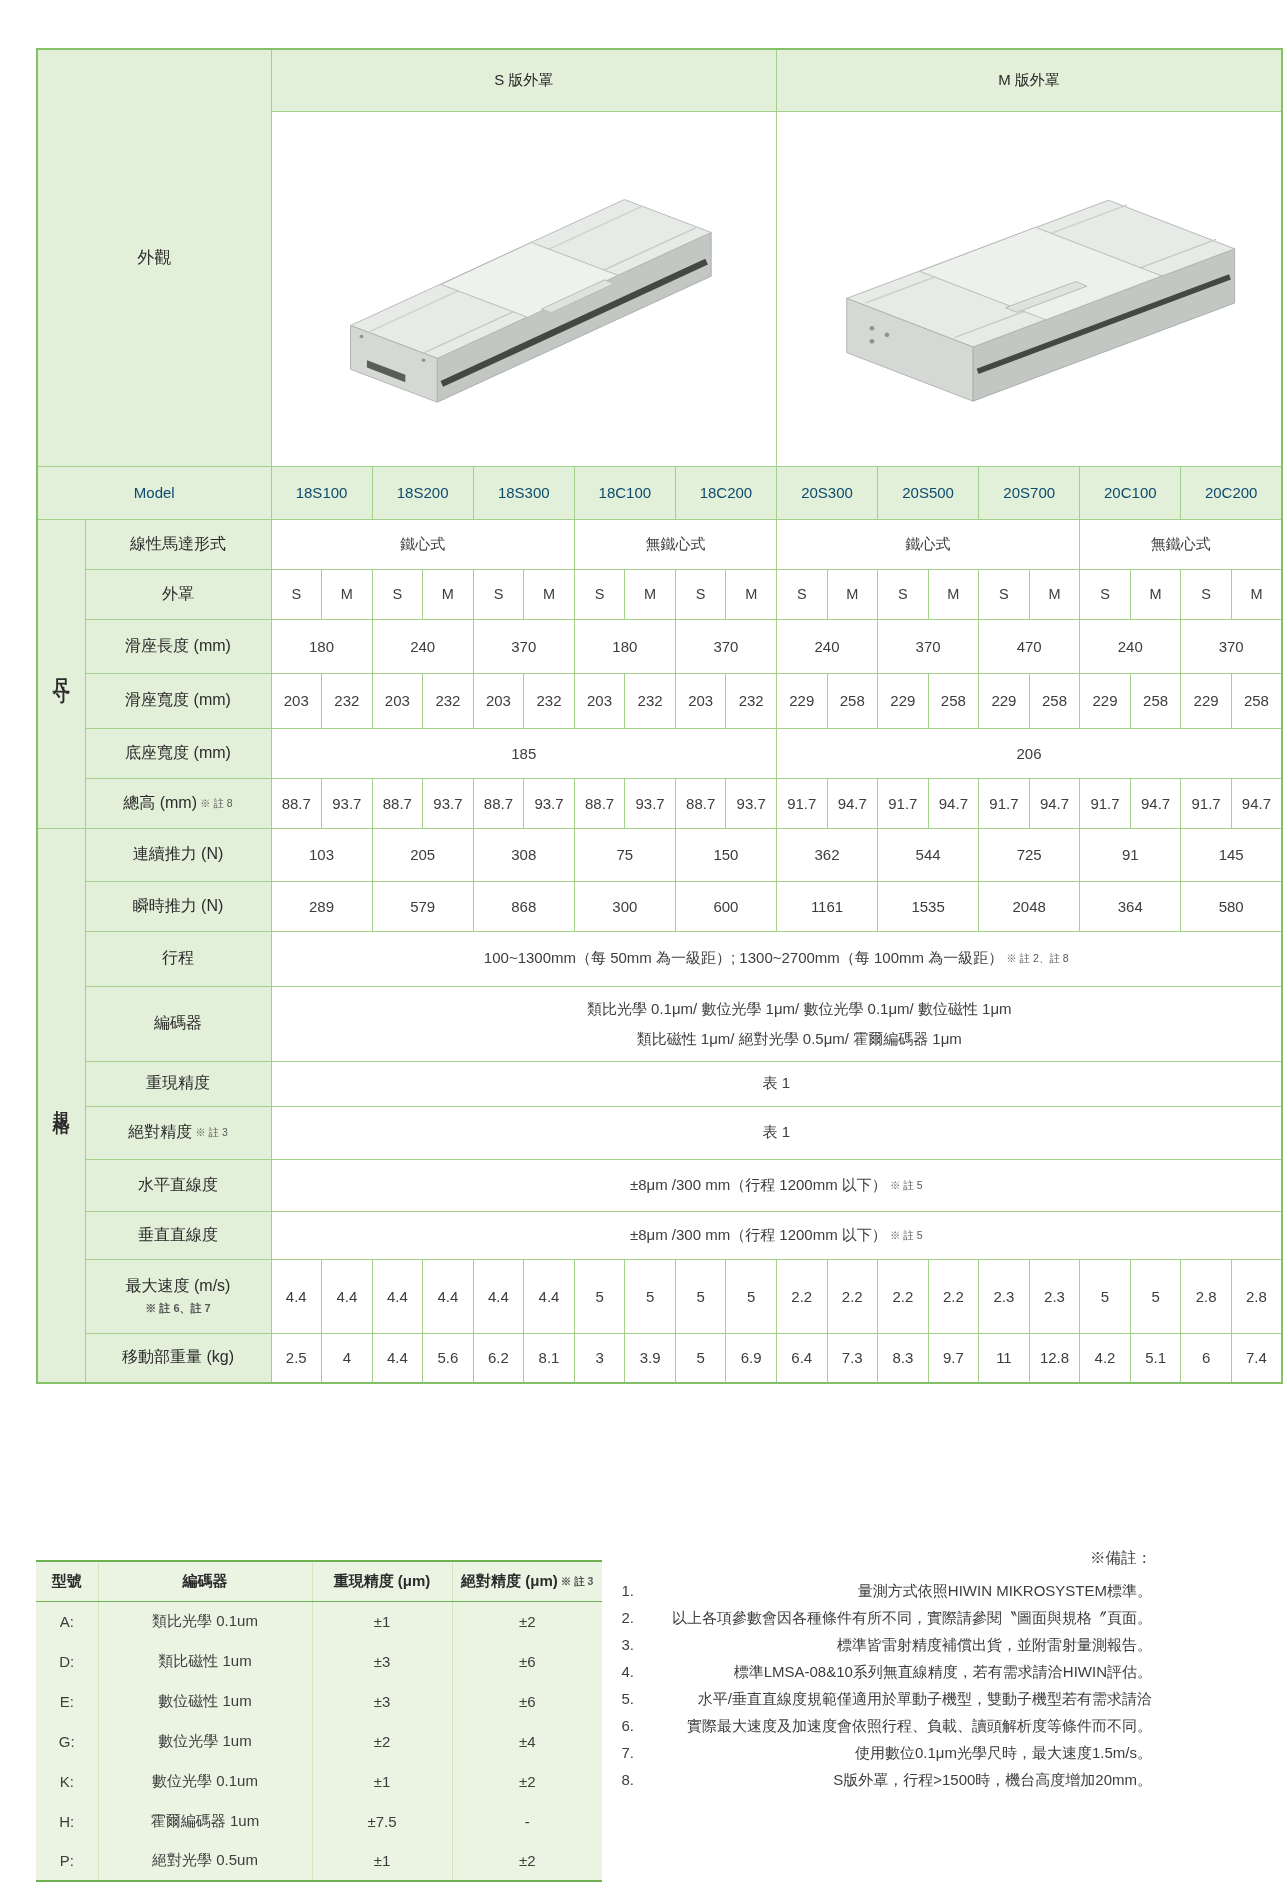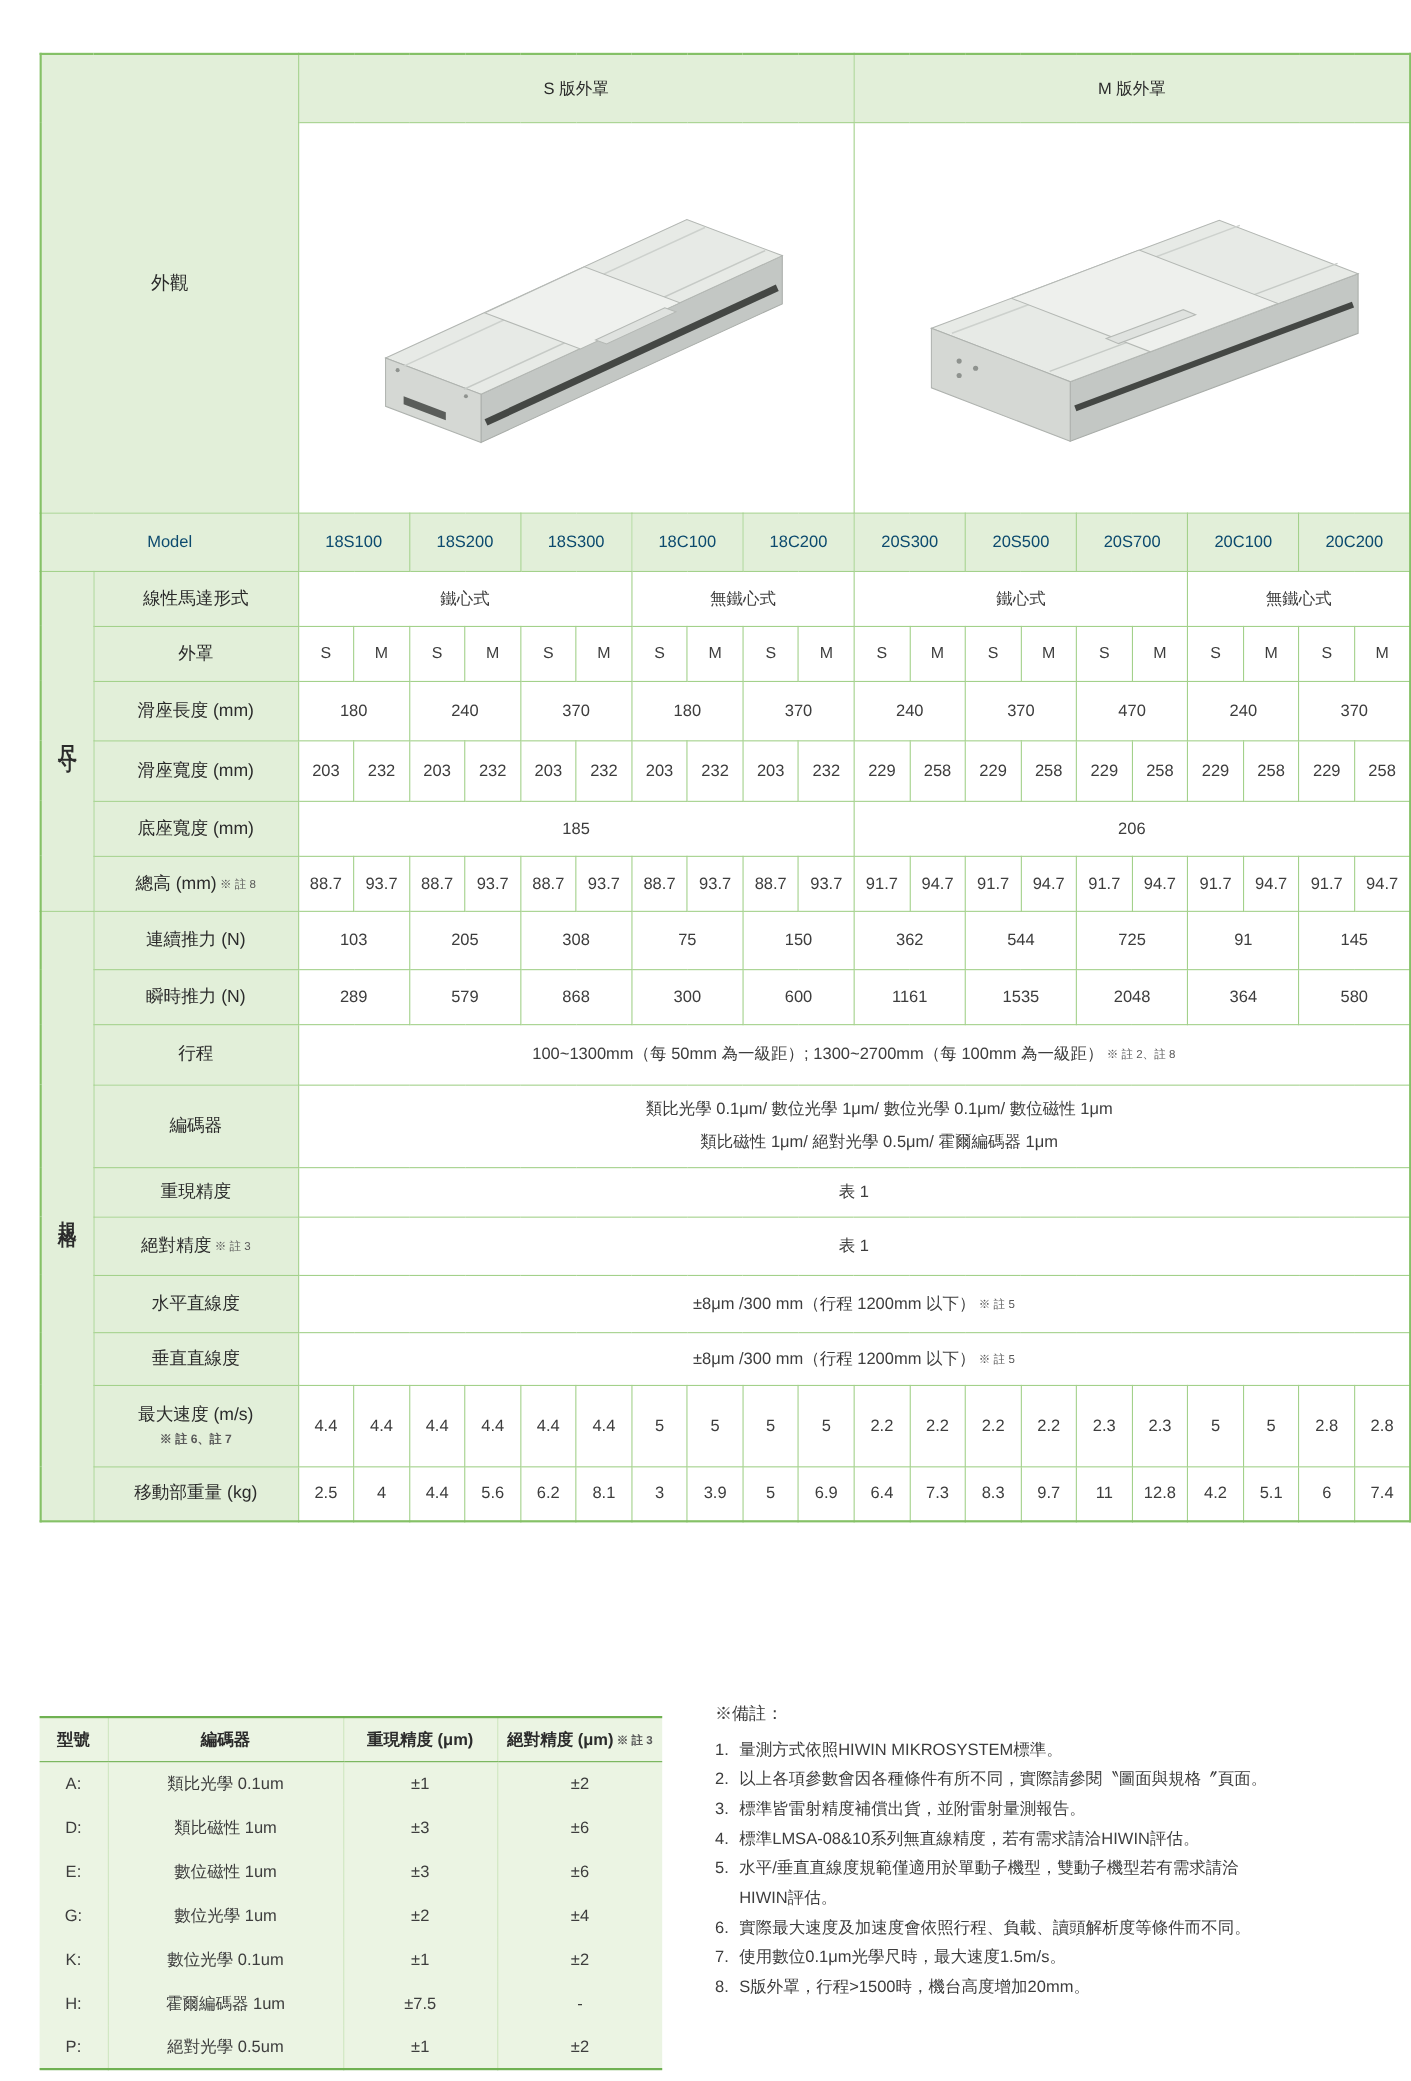--- a/index.html
+++ b/index.html
@@ -32,21 +32,21 @@
   .speed-note { font-size:11px; color:#595959; margin-top:4px; font-weight:bold; }
   
   table.enc { position:absolute; left:36px; top:1516px; width:566px;
     border-collapse:collapse; table-layout:fixed; background:#ebf4e3;
     border-top:2.5px solid #6fb152; border-bottom:2.5px solid #6fb152;margin-top:44px; }
   table.enc th { font-size:15px; font-weight:bold; color:#2b2b2b; height:40px;
     border-bottom:1.5px solid #6fb152; text-align:center; vertical-align:middle; }
   table.enc td { font-size:15px; color:#3d3d3d; height:40px; text-align:center; vertical-align:middle; }
   table.enc td + td, table.enc th + th { border-left:1px solid #cfe6c0; }
   
-  .notes { position:absolute; left:650px; top:1548px; width:540px; font-size:15px; color:#3d3d3d; }
+  .notes { position:absolute; left:612px; top:1548px; width:540px; font-size:15px; color:#3d3d3d;text-align:right; }
   .notes-title { font-size:15.5px; margin-bottom:8px; }
   .note-line { display:flex; line-height:27px; }
   .note-line .num { flex:none; width:22px; }
   .note-line .txt { flex:1; }
   svg { display:block; margin:0 auto; }
 </style>
 </head>
 <body>
 
 <table class="spec">
@@ -402,24 +402,20 @@
     </div>
       <div class="note-line">
       <span class="num">4.</span>
       <span class="txt">標準LMSA-08&amp;10系列無直線精度，若有需求請洽HIWIN評估。</span>
     </div>
       <div class="note-line">
       <span class="num">5.</span>
       <span class="txt">水平/垂直直線度規範僅適用於單動子機型，雙動子機型若有需求請洽</span>
     </div>
       <div class="note-line">
-      <span class="num"></span>
-      <span class="txt">HIWIN評估。</span>
-    </div>
-      <div class="note-line">
       <span class="num">6.</span>
       <span class="txt">實際最大速度及加速度會依照行程、負載、讀頭解析度等條件而不同。</span>
     </div>
       <div class="note-line">
       <span class="num">7.</span>
       <span class="txt">使用數位0.1μm光學尺時，最大速度1.5m/s。</span>
     </div>
       <div class="note-line">
       <span class="num">8.</span>
       <span class="txt">S版外罩，行程&gt;1500時，機台高度增加20mm。</span>

